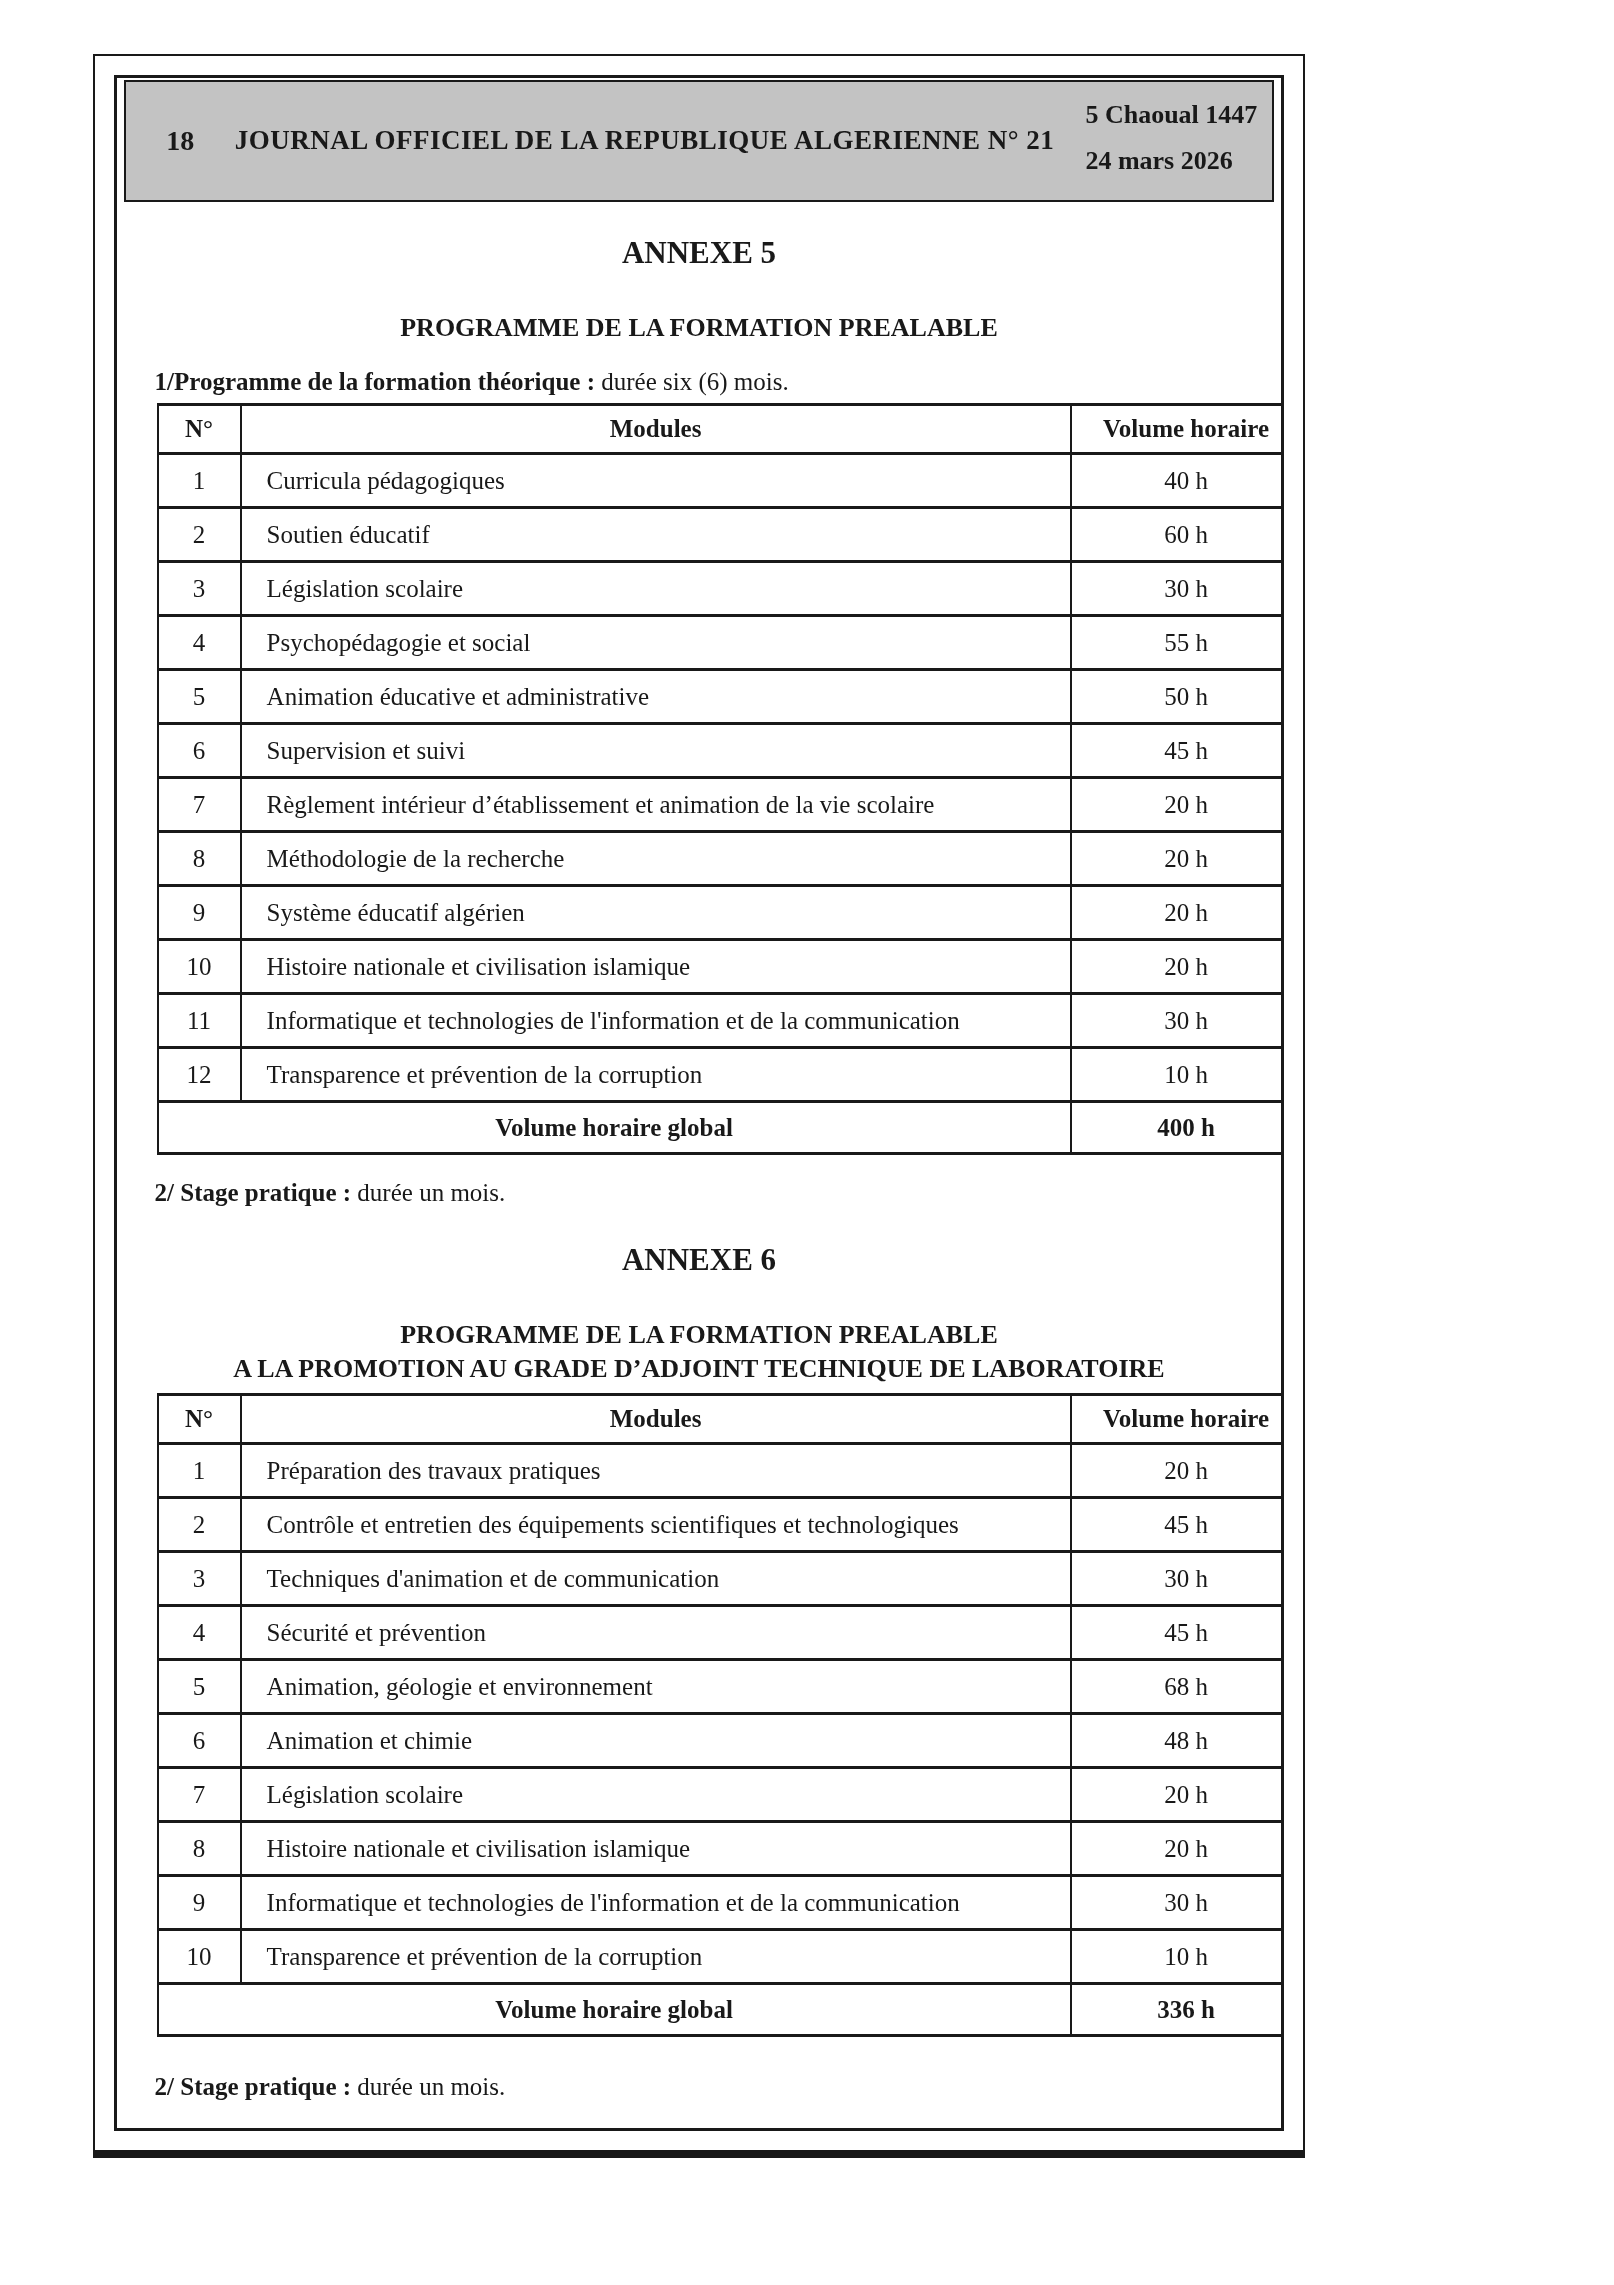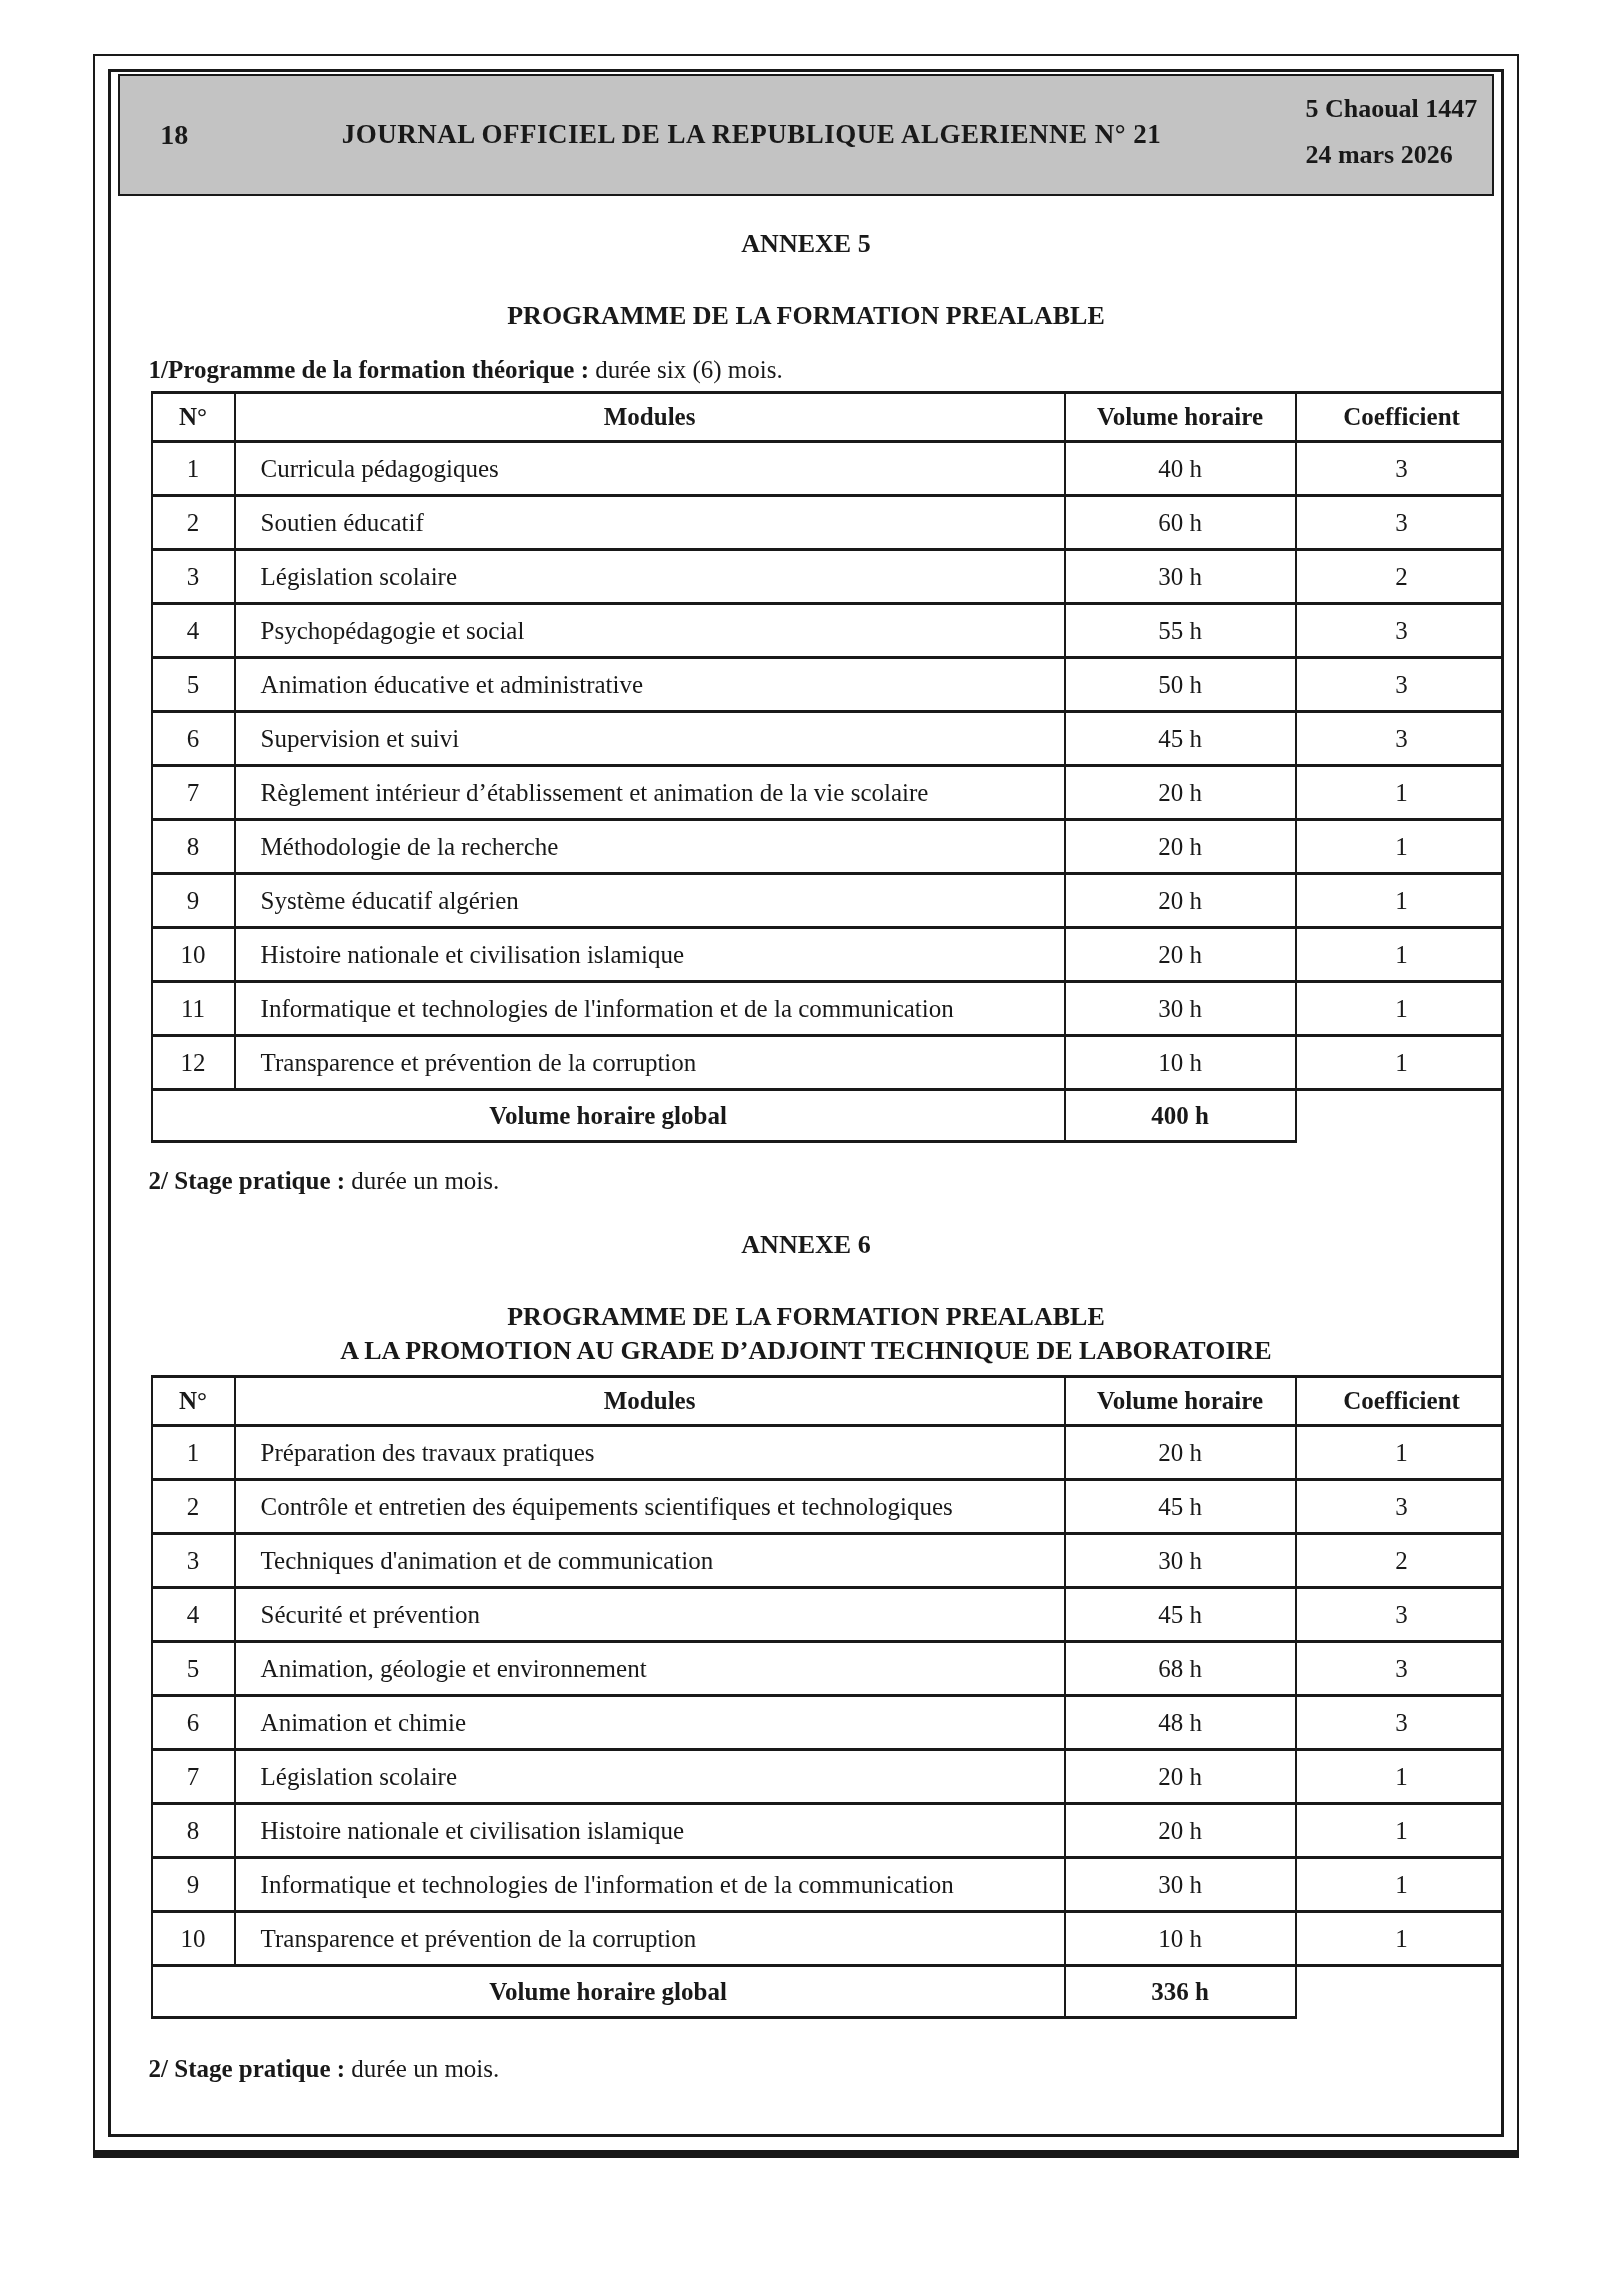--- a/index.html
+++ b/index.html
@@ -4,23 +4,23 @@
 <style>
   :root{
     --ink:#191919;
   }
   html,body{margin:0;padding:0;}
   body{
     width:1615px;height:2285px;position:relative;background:#ffffff;
     font-family:"Liberation Serif","DejaVu Serif",serif;color:var(--ink);
   }
   .page-frame{
-    position:absolute;left:93px;top:54px;width:1426px;height:2104px;
+    position:absolute;left:93px;top:54px;width:1212px;height:2104px;
     box-sizing:border-box;border:2.7px solid var(--ink);border-bottom-width:8.1px;
-    padding:13px;background:#fff;
+    padding:19px;background:#fff;
   }
   .page-frame-inner{
     width:100%;height:100%;box-sizing:border-box;border:3.6px solid var(--ink);
     padding:0 5.4px;overflow:hidden;
   }
   
   .masthead{
     margin:1.8px;height:118px;background:#c3c3c3;border:2.7px solid var(--ink);
     position:relative;display:flex;align-items:center;justify-content:center;
   }
@@ -32,21 +32,21 @@
     font-weight:bold;font-size:27px;letter-spacing:0.5px;text-align:center;
     margin-right:109px;
   }
   .masthead-dates{
     position:absolute;right:14.5px;top:10px;text-align:left;
     font-weight:bold;font-size:26px;line-height:46px;
   }
   
   .content{padding:0 7.2px;}
   .annexe-label{
-    text-align:center;font-weight:bold;font-size:26px;margin:33px 0 0 0;
+    text-align:center;font-weight:bold;font-size:31px;margin:33px 0 0 0;
   }
   .program-title{
     text-align:center;font-weight:bold;font-size:26px;line-height:34px;margin-top:40px;
   }
   .para{
     font-size:25px;margin:23.5px 0 0 25px;
   }
   .para .lbl{font-weight:bold;}
   
   table.modules{

